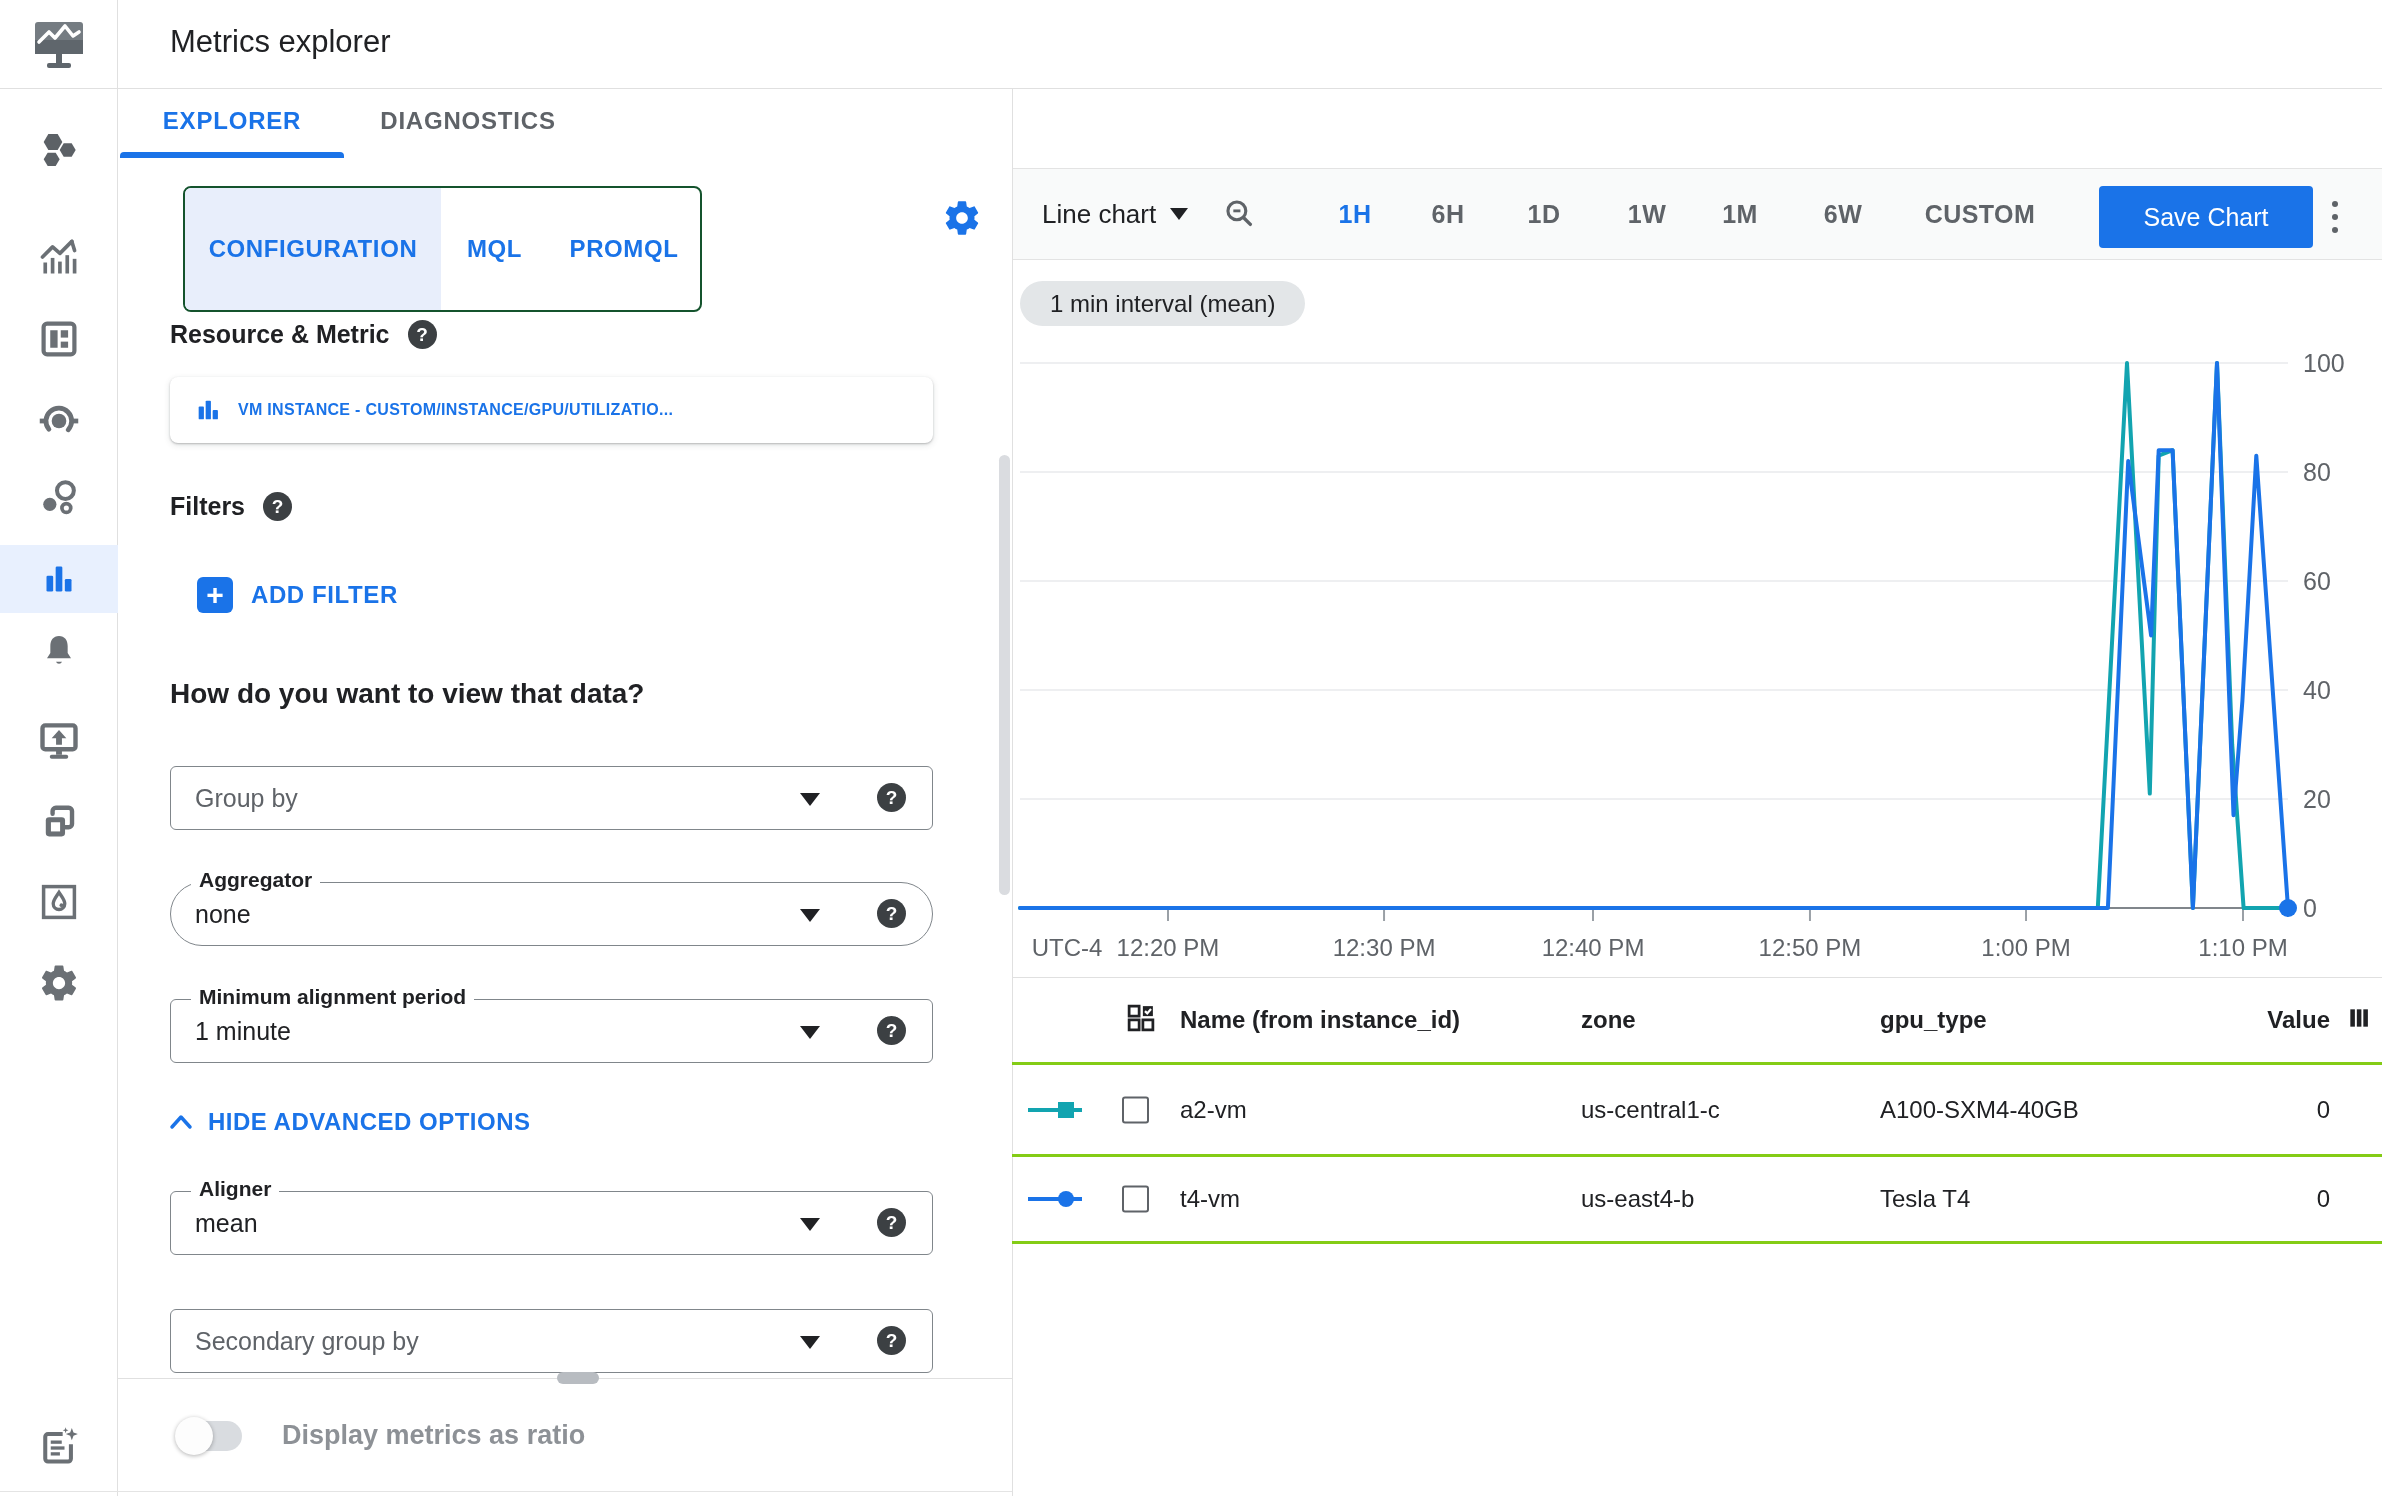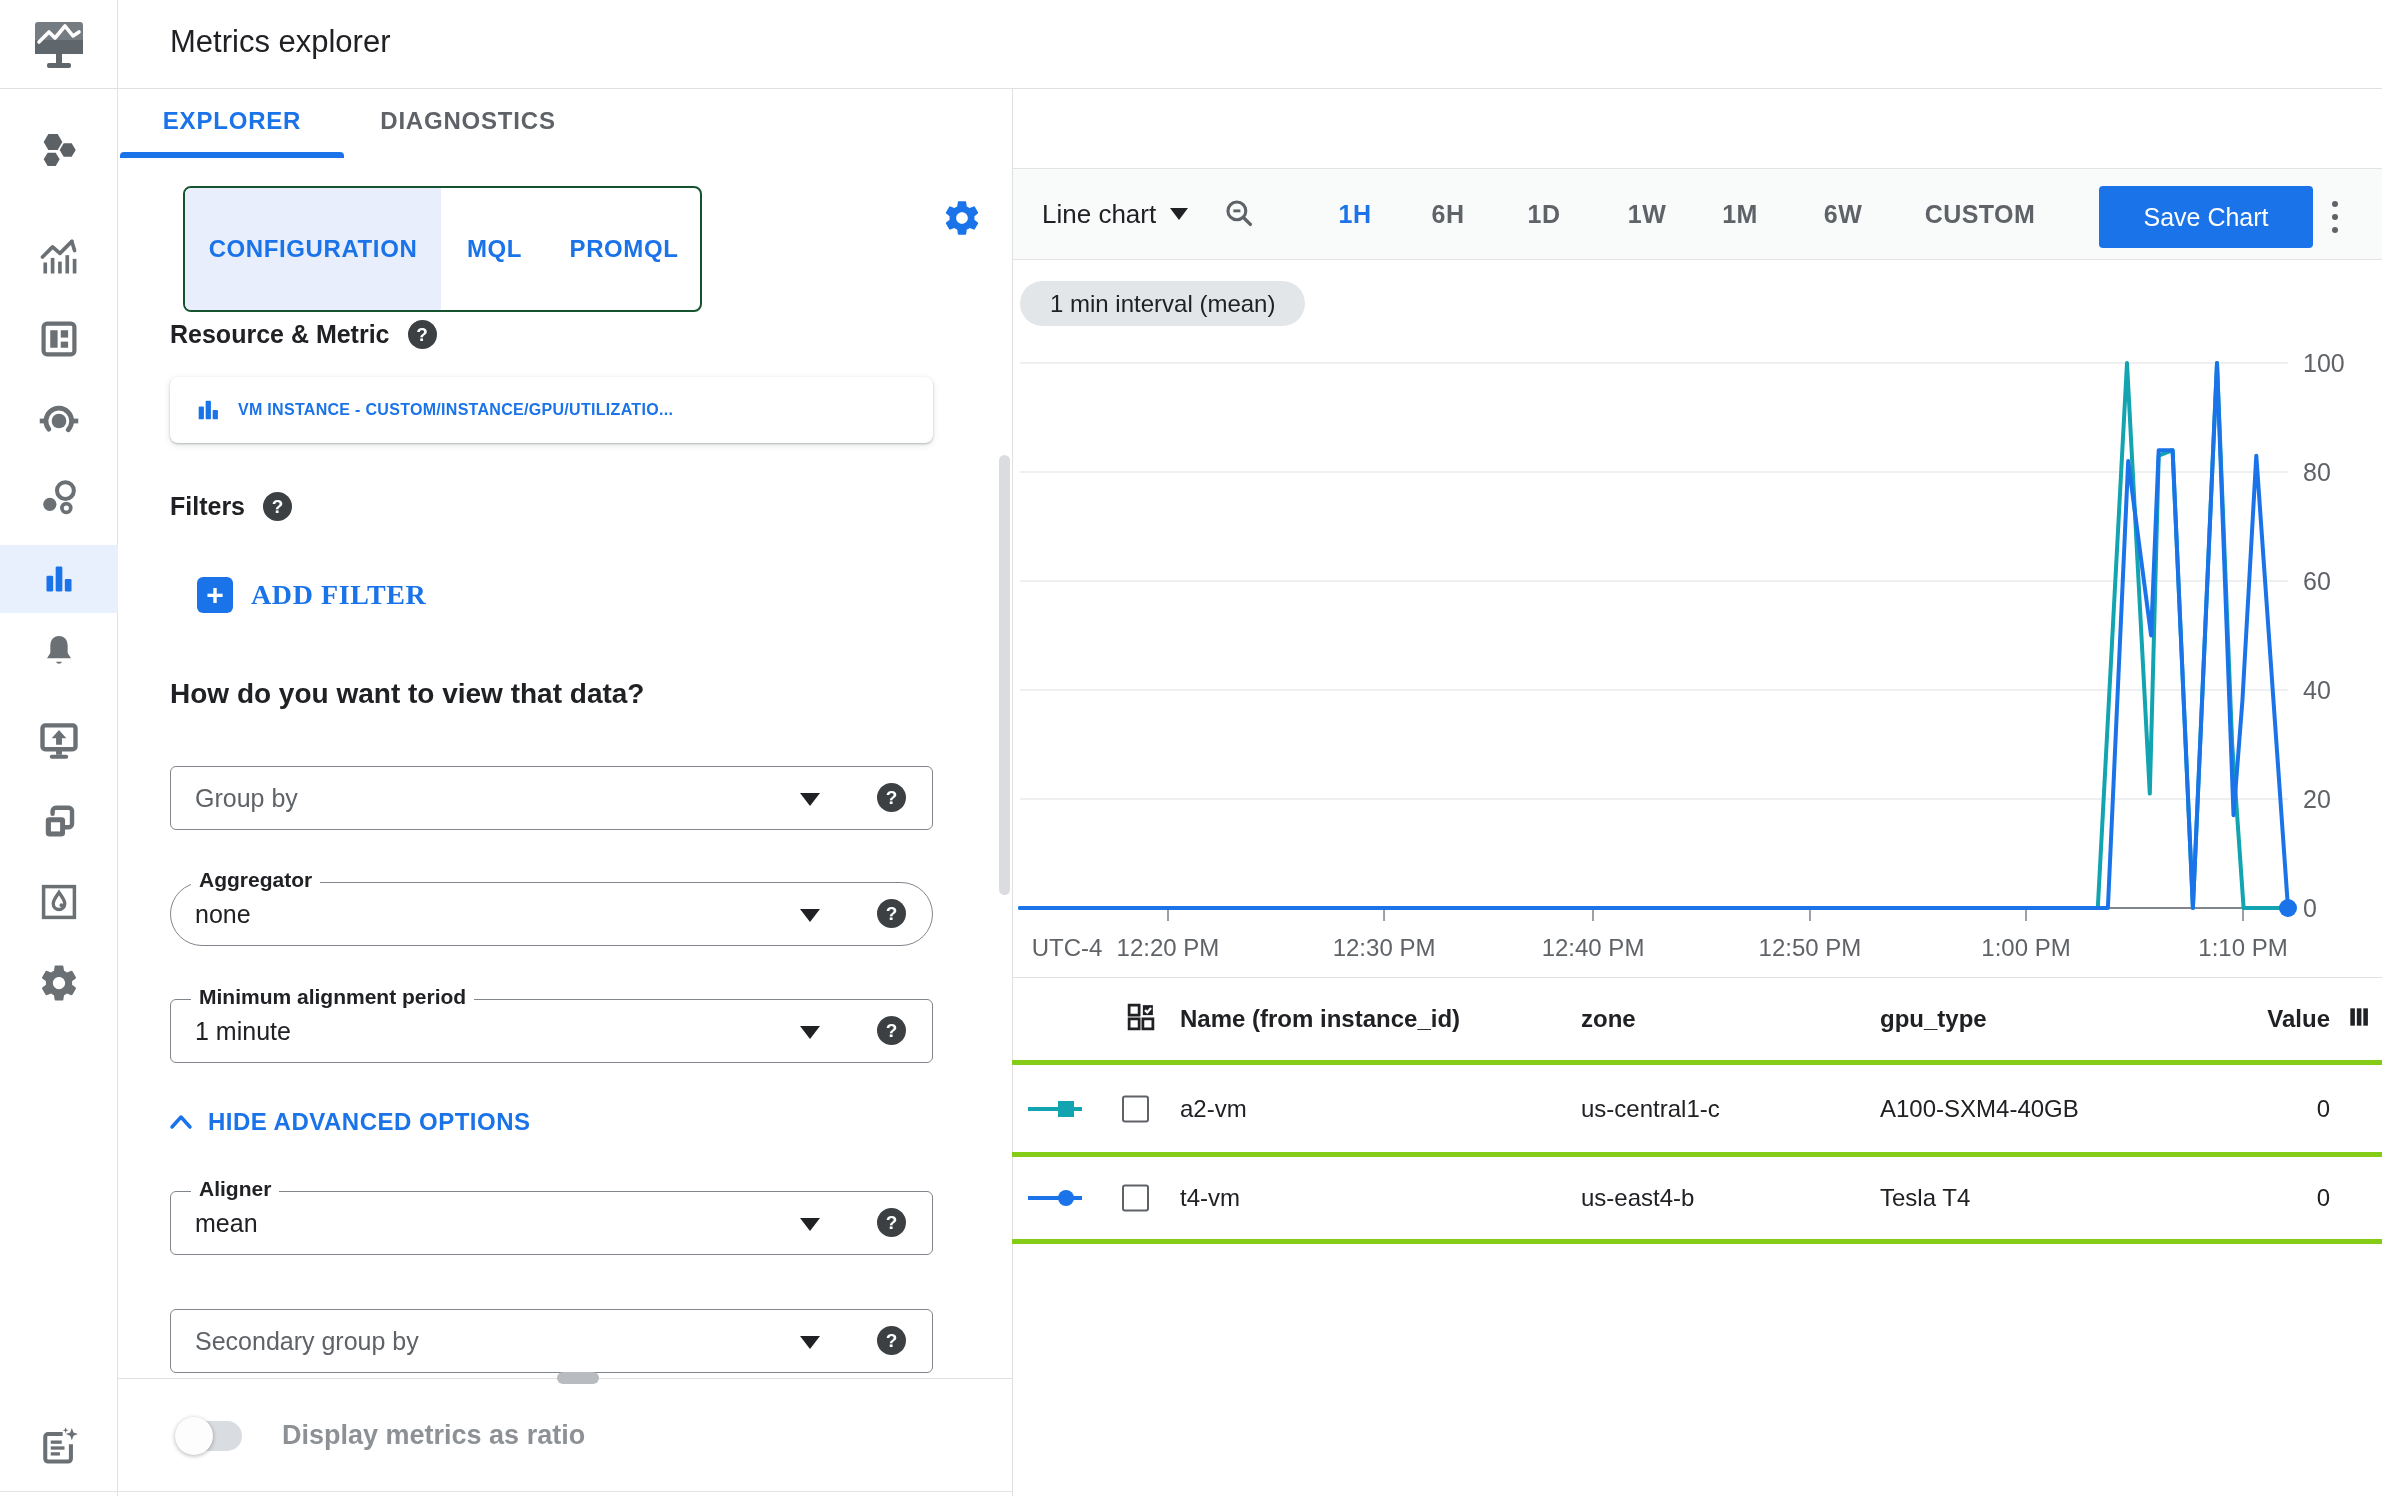--- a/index.html
+++ b/index.html
@@ -37,21 +37,21 @@
   .label-row { position:absolute; display:flex; align-items:center; gap:18px; }
   .sec-label { font-size:25px; font-weight:700; color:#202124; }
   .help { width:29px; height:29px; border-radius:50%; background:#3c4043; color:#fff; font-size:19px; font-weight:700; display:flex; align-items:center; justify-content:center; flex:0 0 auto; }
 
   #metric-chip { position:absolute; left:170px; top:377px; width:763px; height:66px; background:#fff; border-radius:8px;
      box-shadow:0 1px 2px rgba(60,64,67,.3), 0 2px 6px rgba(60,64,67,.15); display:flex; align-items:center; padding-left:24px; gap:16px; cursor:pointer; }
   #metric-chip .chip-txt { font-size:16px; font-weight:700; letter-spacing:.3px; color:#1a73e8; white-space:nowrap; }
 
   #add-filter { position:absolute; left:197px; top:577px; display:flex; align-items:center; gap:18px; cursor:pointer; }
   #add-filter .plusbox { width:36px; height:36px; background:#1a73e8; border-radius:6px; color:#fff; font-size:30px; font-weight:700; display:flex; align-items:center; justify-content:center; }
-  #add-filter .aftxt { color:#1a73e8; font-size:28px; font-weight:700; letter-spacing:.6px;font-family:Liberation Serif, serif; }
+  #add-filter .aftxt { color:#1a73e8; font-size:24px; font-weight:700; letter-spacing:.6px; }
 
   #view-heading { position:absolute; left:170px; top:678px; font-size:28px; font-weight:700; color:#202124; }
 
   .field { position:absolute; left:170px; width:763px; height:64px; border:1.5px solid #80868b; border-radius:6px; background:#fff; cursor:pointer; }
   .fval { position:absolute; left:24px; top:50%; transform:translateY(-50%); font-size:25px; color:#202124; }
   .fph  { color:#5f6368; }
   .flabel { position:absolute; left:20px; top:-15px; background:#fff; padding:0 8px; font-size:21px; font-weight:700; color:#202124; white-space:nowrap; }
   .fcaret { position:absolute; right:112px; top:26px; width:0; height:0; border-left:10px solid transparent; border-right:10px solid transparent; border-top:13px solid #202124; }
   .fhelp { position:absolute; right:26px; top:16px; }
   #fld-groupby { top:766px;text-decoration:underline; } #fld-aggregator { top:882px;border-radius:32px; } #fld-minalign { top:999px; }
@@ -83,21 +83,21 @@
   #save-chart { position:absolute; left:2099px; top:186px; width:214px; height:62px; background:#1a73e8; border:none; border-radius:4px; color:#fff; font-size:25px; font-weight:500; font-family:"Liberation Sans",sans-serif; cursor:pointer; }
   #kebab { position:absolute; left:2325px; top:190px; width:20px; height:54px; display:flex; flex-direction:column; align-items:center; justify-content:center; gap:7px; cursor:pointer; }
   #kebab i { width:6px; height:6px; border-radius:50%; background:#5f6368; }
 
   #interval-chip { position:absolute; left:1020px; top:281px; height:45px; padding:0 30px; background:#e3e6e8; border-radius:23px; display:flex; align-items:center; font-size:24px; color:#202124; }
 
   #chart-svg { position:absolute; left:1012px; top:332px; }
   #chart-svg text { font-family:"Liberation Sans", sans-serif; }
 
   
-  .trow { position:absolute; left:1012px; width:1370px; border-bottom:5px solid #84cc16; }
+  .trow { position:absolute; left:1012px; width:1370px; border-bottom:3px solid #84cc16; }
   #thead { top:977px; height:88px; }
   #trow-0 { top:1065px; height:92px; }
   #trow-1 { top:1157px; height:87px; }
   .tcell { position:absolute; top:50%; transform:translateY(-50%); font-size:24px; color:#202124; white-space:nowrap; }
   .th { font-weight:700; }
   .c-name { left:168px; } .c-zone { left:569px; } .c-gpu { left:868px; }
   .c-value { left:1160px; width:158px; text-align:right; }
   .ico-cell { position:absolute; top:50%; transform:translateY(-50%); }
   .swatch { position:absolute; left:16px; top:50%; transform:translateY(-50%); width:54px; height:18px; }
   .swatch .sline { position:absolute; left:0; top:7px; width:54px; height:4px; }

